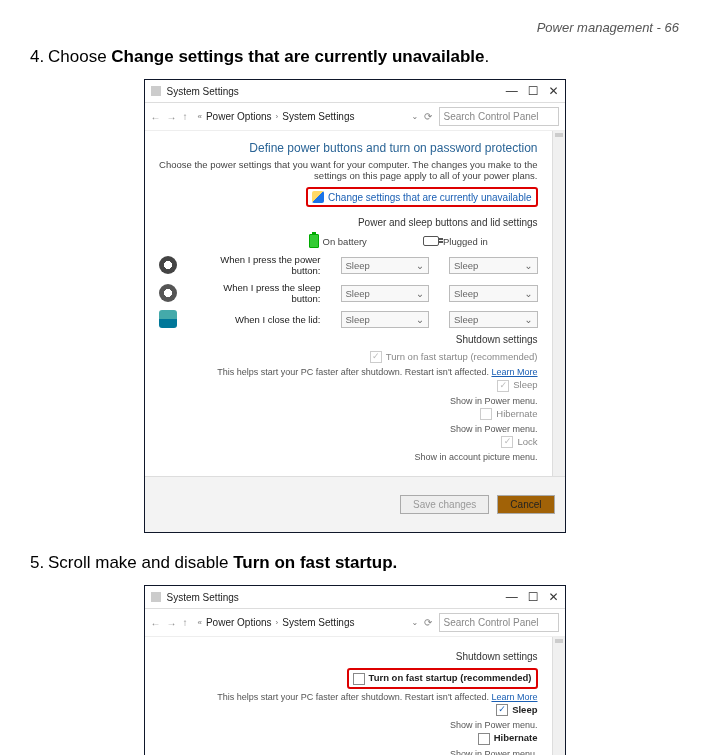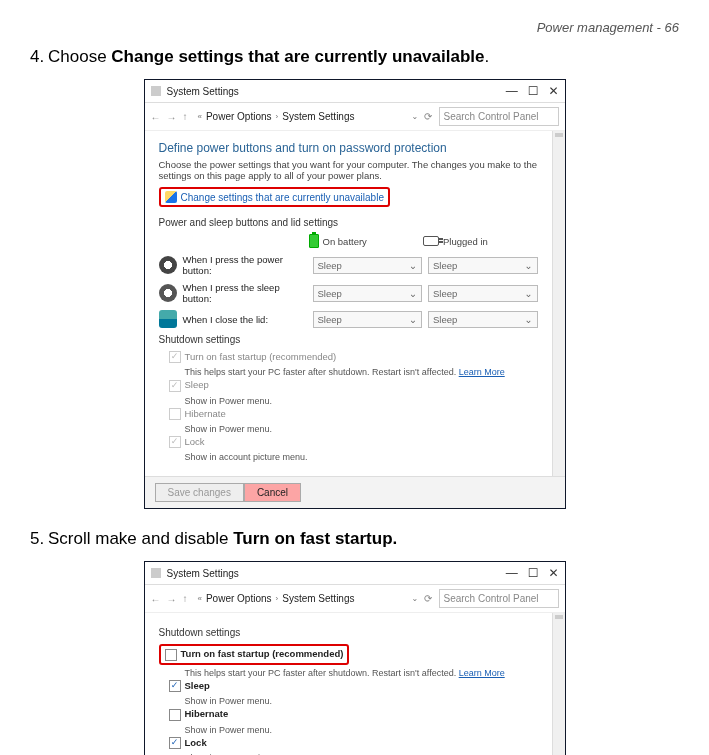--- a/index.html
+++ b/index.html
@@ -92,20 +92,21 @@
     background:#ccc;
   }
   .content .scroll.short::after {
     content:"";
     position:absolute; bottom:2px; left:2px; right:2px; height:4px;
     background:#ccc;
   }
   .content .body {
     flex: 1;
     padding: 10px 14px 12px 14px;
+    text-align: right;
   }
   .sec-title {
     color: #2a6496;
     font-size: 12px;
     margin-bottom: 4px;
   }
   .sec-desc {
     font-size: 9.5px;
     color: #444;
     margin-bottom: 6px;
@@ -156,21 +157,21 @@
     position:relative;
   }
   .plug-icon::before {
     content:""; position:absolute; right:-5px; top:1px; width:4px; height:2px; background:#555;
     box-shadow: 0 3px 0 #555;
   }
   .ctrl-row {
     display:flex;
     align-items:center;
     margin-bottom:6px;
-    gap:6px;
+    gap:20px;
   }
   .ctrl-row .ricon {
     width:18px; height:18px;
     border-radius:50%;
     background:#888;
     display:inline-block;
     flex-shrink:0;
   }
   .ctrl-row .ricon.power { background: radial-gradient(circle,#fff 0 30%, #444 31% 100%);}
   .ctrl-row .ricon.sleep { background: radial-gradient(circle,#fff 0 30%, #555 31% 100%);}
@@ -210,31 +211,31 @@
     text-align:center;
     color:#1a5fb4;
   }
   .opt-row .cb.checked::before { content:"✓"; }
   .opt-row .cb.disabled { border-color:#ccc; color:#bbb;}
   .opt-row .olabel { font-size:9.5px; }
   .opt-desc { font-size:9px; color:#555; padding-left:26px; margin-top:1px; margin-bottom:2px;}
   .learn { color:#1a5fb4; text-decoration:underline; }
   .btnrow {
     display:flex;
-    justify-content:flex-start;
-    gap:0;
-    padding:6px 10px;
+    justify-content:flex-end;
+    gap:8px;
+    padding:18px 10px;
     background:#f3f3f3;
     border-top:1px solid #ddd;
   }
   .btn {
     border:1px solid #aaa;
     padding:3px 12px;
     font-size:10px;
-    background:#fca5a5;
+    background:#a16207;
   }
   .btn.disabled { color:#999; background:#eee; }
 </style>
 </head>
 <body>
 
 <div class="page-header">Power management - 66</div>
 
 <div class="step">
   <span class="num">4.</span><span>Choose </span><span class="bold">Change settings that are currently unavailable</span><span>.</span>

